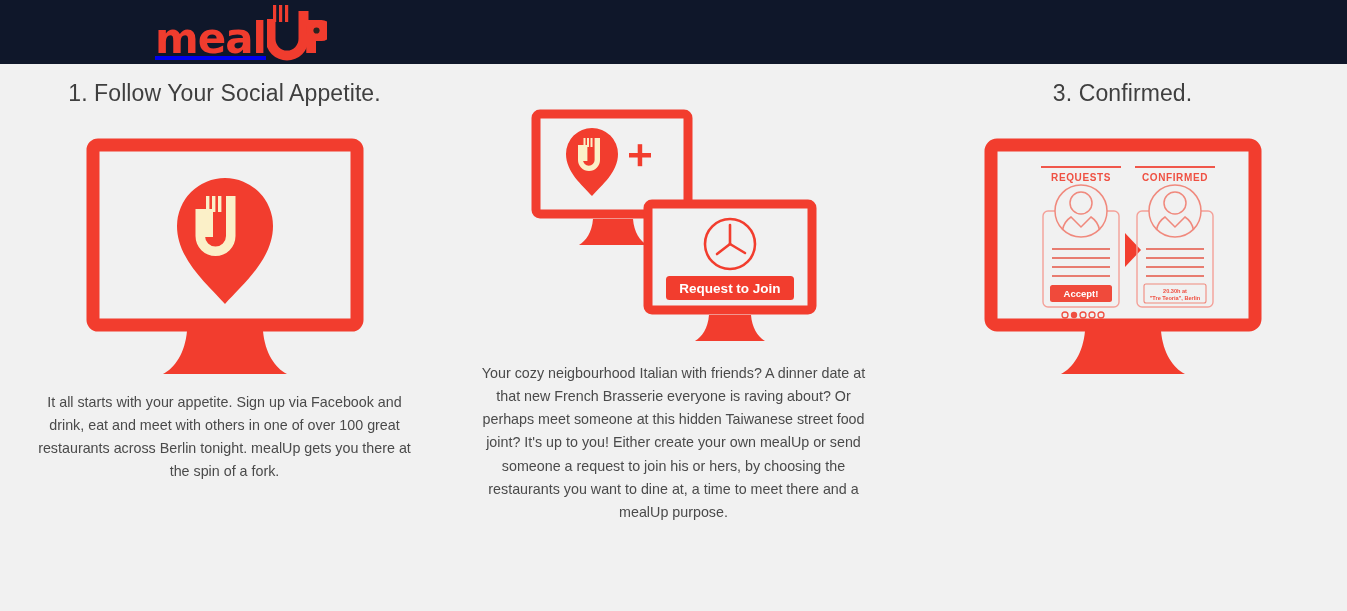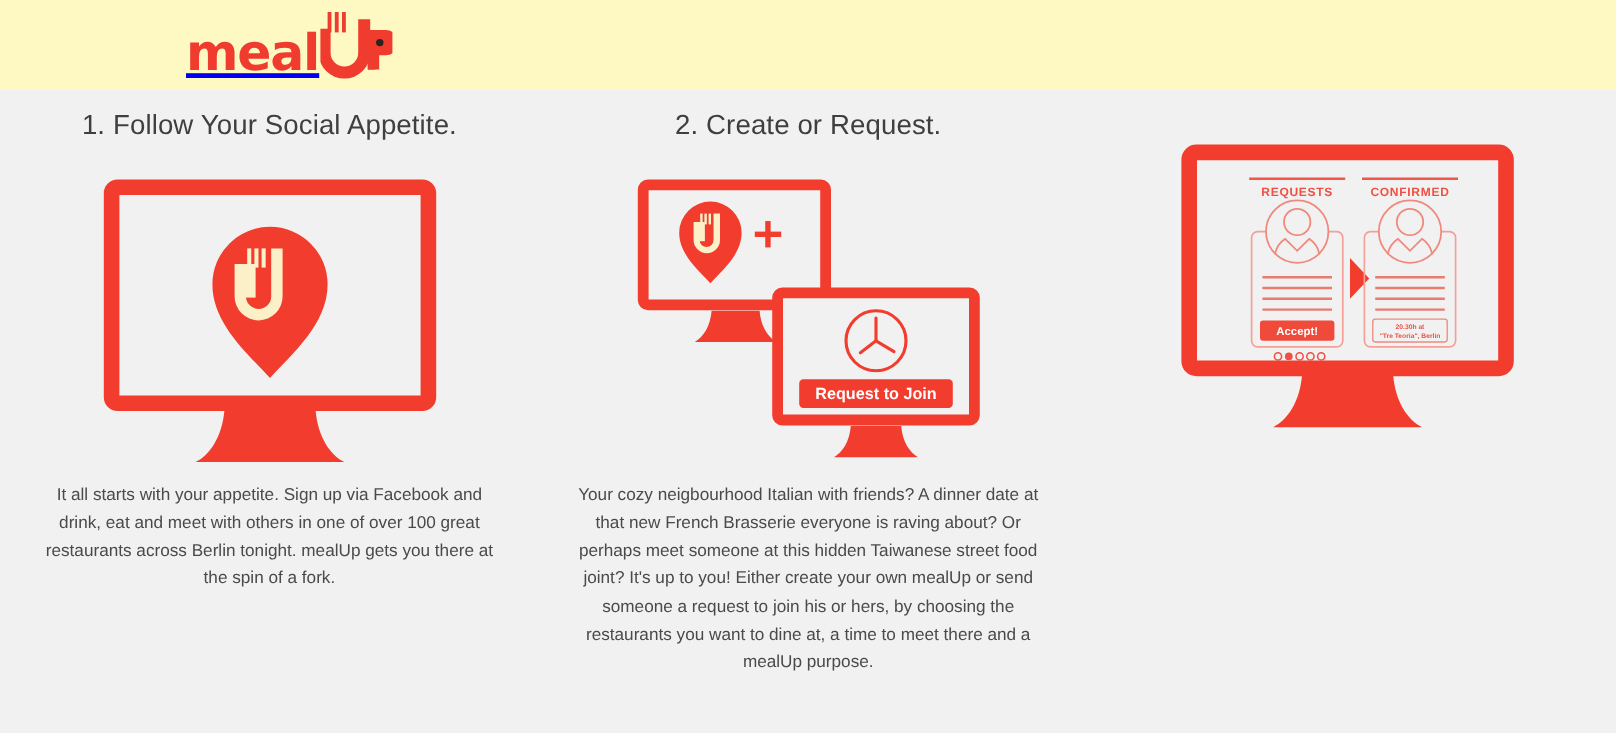--- a/index.html
+++ b/index.html
@@ -12,22 +12,22 @@
     width: 1347px;
     height: 611px;
     background: #f1f1f1;
     font-family: "Liberation Sans", sans-serif;
     overflow: hidden;
     color: #3c3c3c;
   }
 
   
   .site-header {
-    height: 75px;
-    background: #fef9c3;
+    height: 64px;
+    background: #0f172a;
     display: flex;
     align-items: center;
     padding-left: 155px;
   }
   .logo {
     display: flex;
     align-items: flex-end;
     line-height: 1;
     user-select: none;
   }
@@ -138,21 +138,20 @@
           <path d="M130 74 v27 a10.5 10.5 0 0 0 21 0 V61 h9.5 v40 a20 20 0 0 1 -40 0 V74 z" fill="#fbf0c8"></path>
           <rect x="128.5" y="74" width="9.5" height="28" fill="#fbf0c8"></rect>
         </g>
       </svg>
     </div>
 
     <p class="step-body">It all starts with your appetite. Sign up via Facebook and drink, eat and meet with others in one of over 100 great restaurants across Berlin tonight. mealUp gets you there at the spin of a fork.</p>
   </section>
 
   <section class="step">
-    <h2 class="step-title">2. Create or Request.</h2>
 
     <div class="art">
       <svg width="300" height="240" viewBox="0 0 300 240" aria-hidden="true">
 
         <g>
           <rect x="12" y="8" width="152" height="100" rx="4" fill="#f1f1f1" stroke="#f23d2e" stroke-width="9"></rect>
           <path d="M69 113 h40 c1 13 7 22 14 26 H55 c7 -4 13 -13 14 -26 z" fill="#f23d2e"></path>
 
           <path d="M68 22 a26 26 0 0 1 26 26 c0 18 -16 31 -26 42 c-10 -11 -26 -24 -26 -42 a26 26 0 0 1 26 -26 z" fill="#f23d2e"></path>
           <rect x="59.5" y="32" width="2" height="9" fill="#fbf0c8"></rect>
@@ -181,20 +180,21 @@
           <rect x="142" y="170" width="128" height="24" rx="3.5" fill="#f23d2e"></rect>
           <text x="206" y="186.5" text-anchor="middle" font-family="Liberation Sans, sans-serif" font-size="13.5" font-weight="bold" fill="#ffffff">Request to Join</text>
         </g>
       </svg>
     </div>
 
     <p class="step-body">Your cozy neigbourhood Italian with friends? A dinner date at that new French Brasserie everyone is raving about? Or perhaps meet someone at this hidden Taiwanese street food joint? It's up to you! Either create your own mealUp or send someone a request to join his or hers, by choosing the restaurants you want to dine at, a time to meet there and a mealUp purpose.</p>
   </section>
 
   <section class="step">
+    <h2 class="step-title">3. Confirmed.</h2>
 
     <div class="art">
       <svg width="300" height="240" viewBox="0 0 300 240" aria-hidden="true">
 
         <rect x="18" y="10" width="264" height="180" rx="6" fill="none" stroke="#f23d2e" stroke-width="13"></rect>
         <path d="M112 196 h76 c2 22 12 37 24 43 H88 c12 -6 22 -21 24 -43 z" fill="#f23d2e"></path>
 
         <g>
           <line x1="68" y1="32" x2="148" y2="32" stroke="#f0564a" stroke-width="2"></line>
           <text x="108" y="46" text-anchor="middle" font-family="Liberation Sans, sans-serif" font-size="10" font-weight="bold" letter-spacing="0.6" fill="#ef5042">REQUESTS</text>

